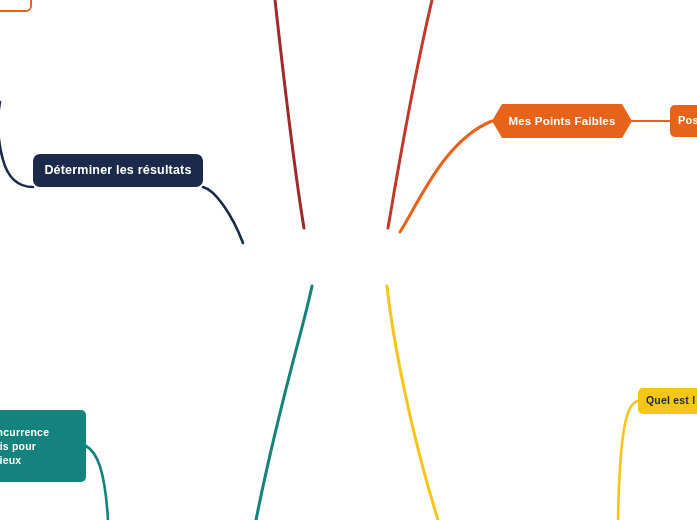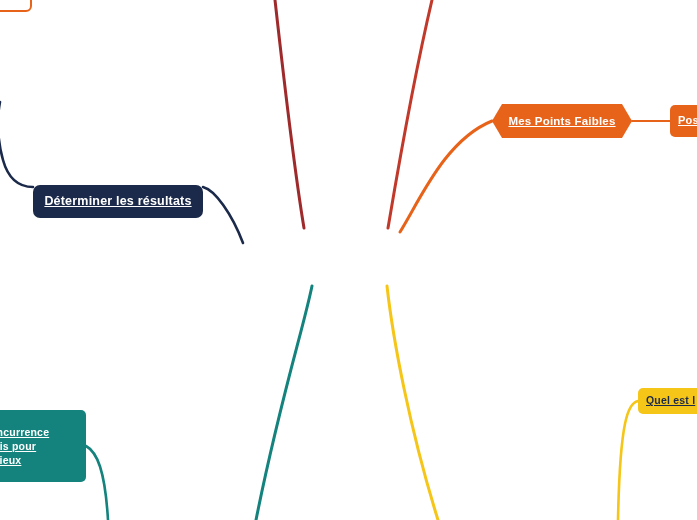--- a/index.html
+++ b/index.html
@@ -30,40 +30,39 @@
     position: absolute;
     box-sizing: border-box;
     display: flex;
     align-items: center;
     justify-content: center;
     text-align: center;
     color: #ffffff;
     font-weight: bold;
     letter-spacing: 0.2px;
     line-height: 1.25;
-    text-decoration: underline;
   }
 
   
   .node-central {
     left: 230px;
     top: 228px;
     width: 237px;
     height: 58px;
     background: #c0392b;
     font-size: 15px;
     font-weight: normal;
     clip-path: polygon(16px 0, calc(100% - 16px) 0, 100% 50%, calc(100% - 16px) 100%, 16px 100%, 0 50%);
     border-radius: 4px;
   }
 
   
   .node-dark {
     left: 33px;
-    top: 185px;
+    top: 154px;
     width: 170px;
     height: 33px;
     background: #1b2a4a;
     border-radius: 7px;
     font-size: 12.5px;
   }
 
   
   .node-orange {
     left: 492px;

